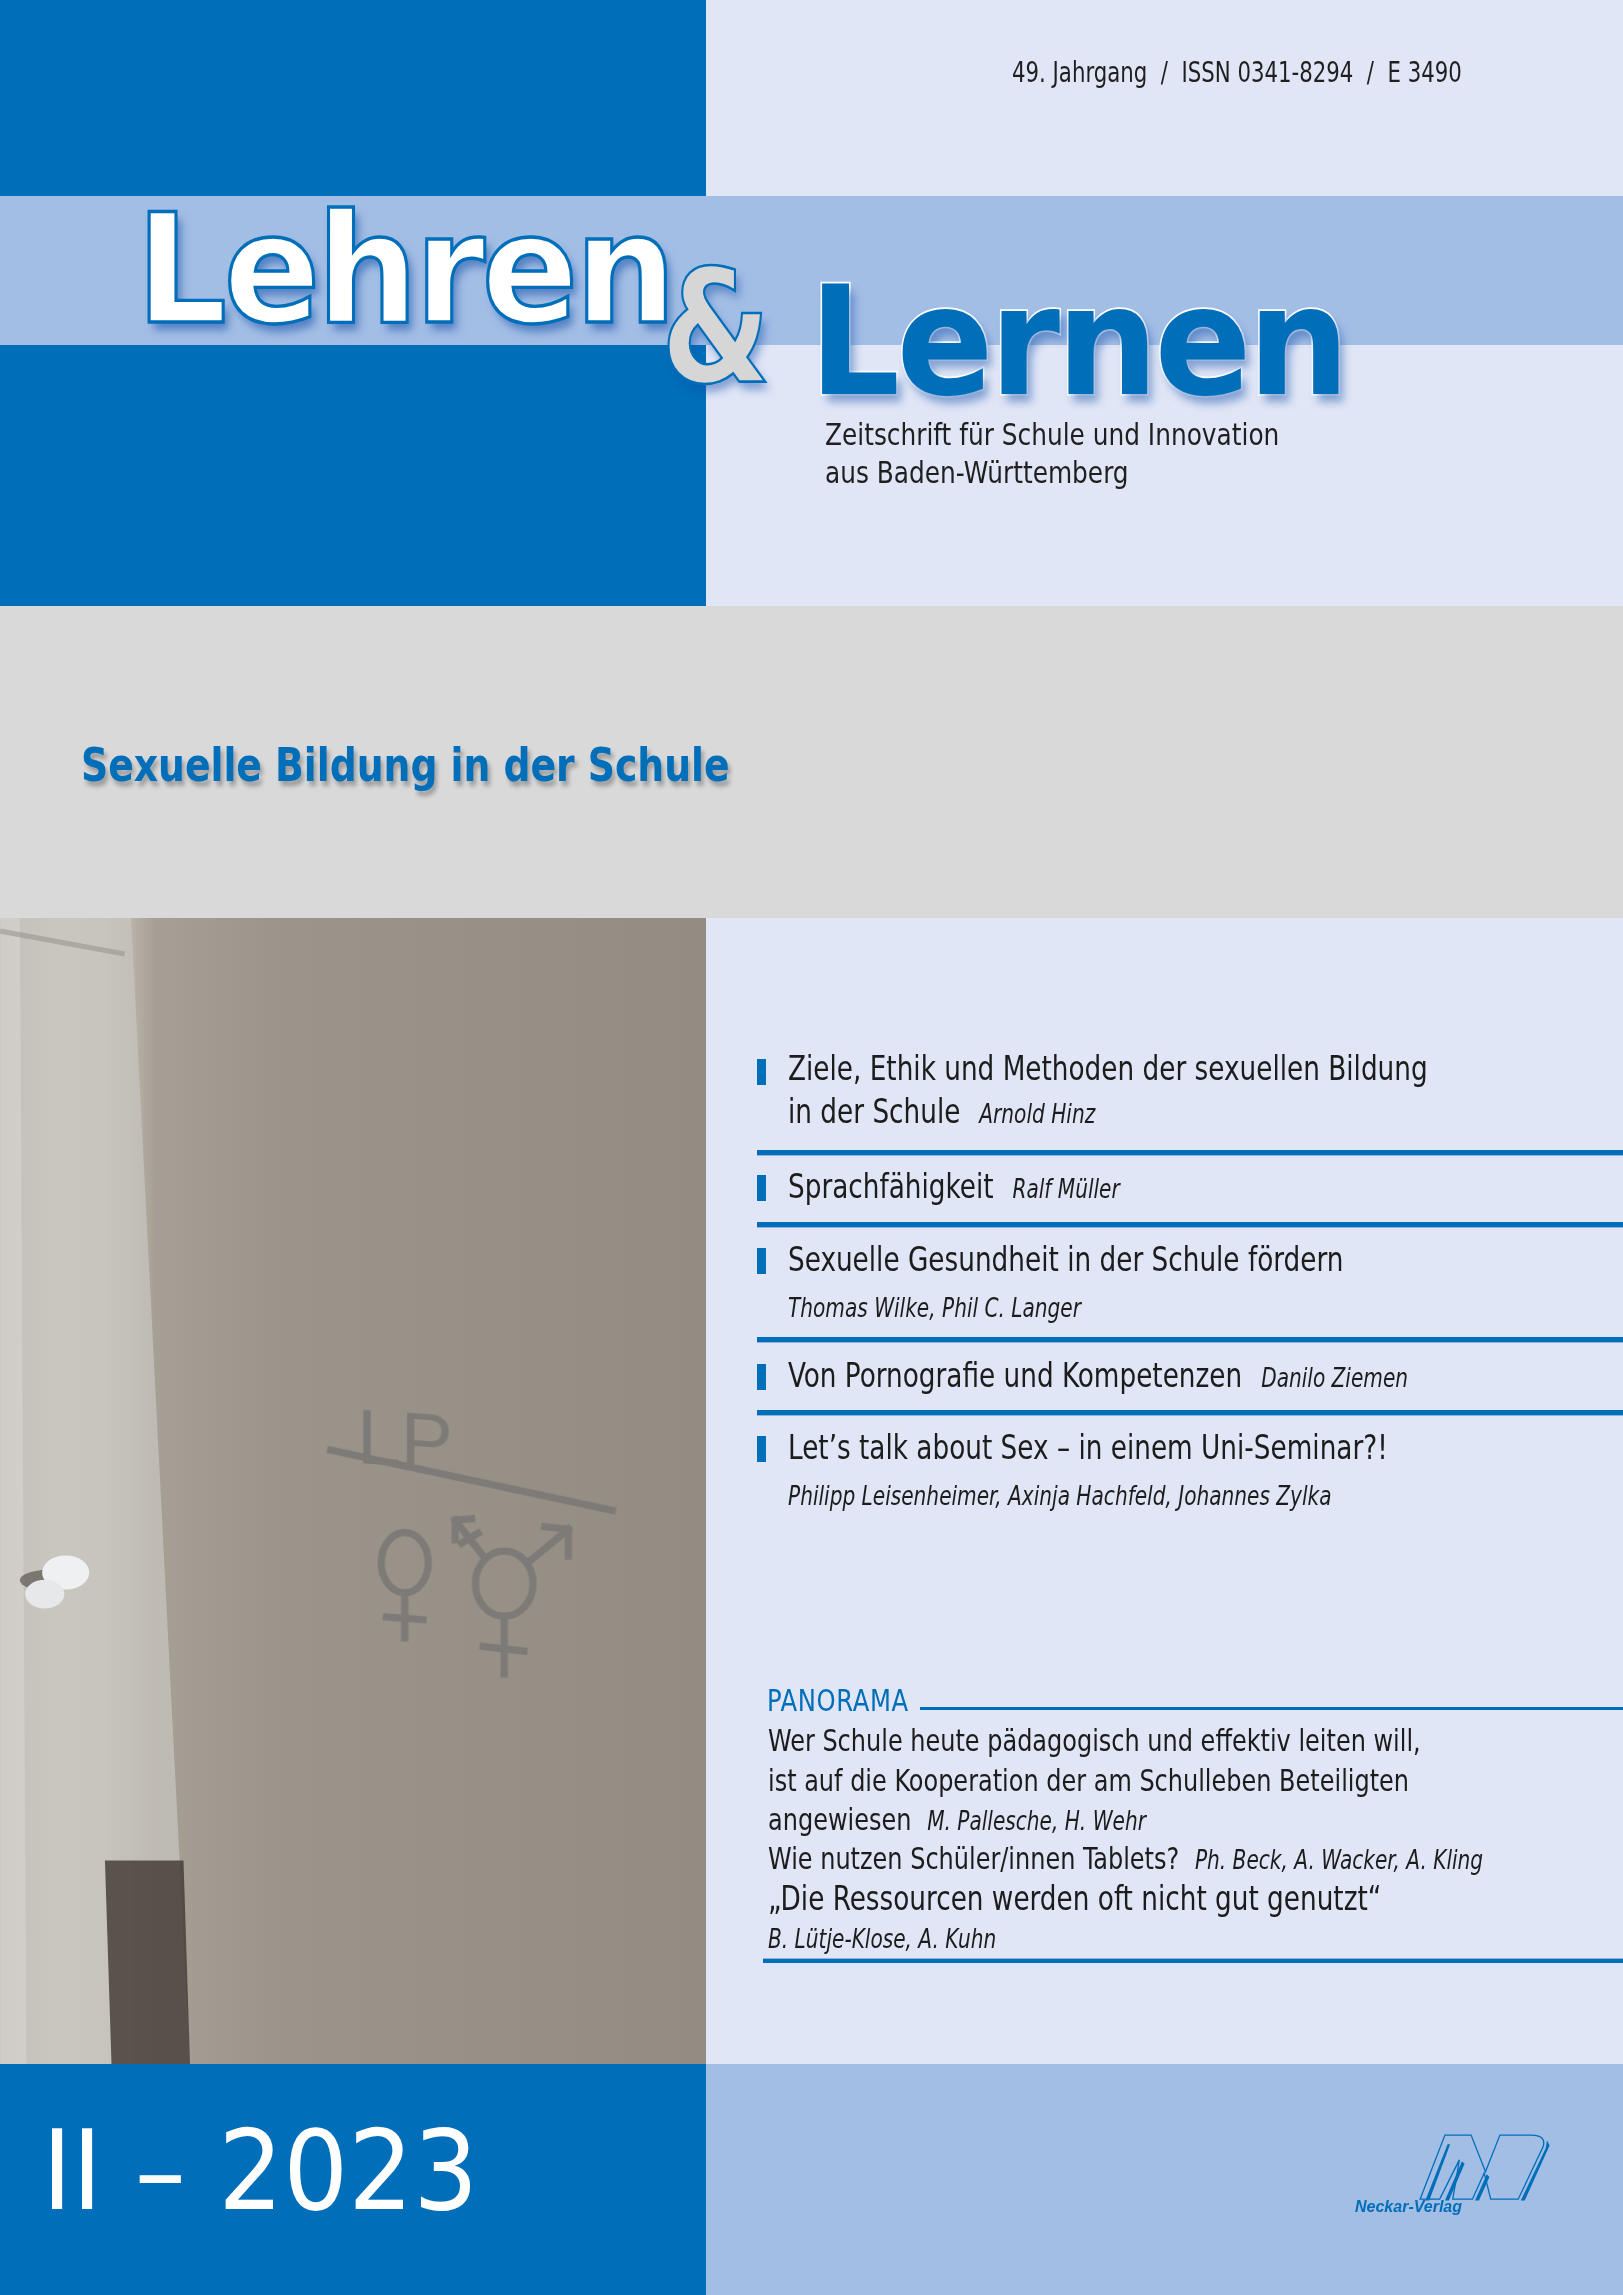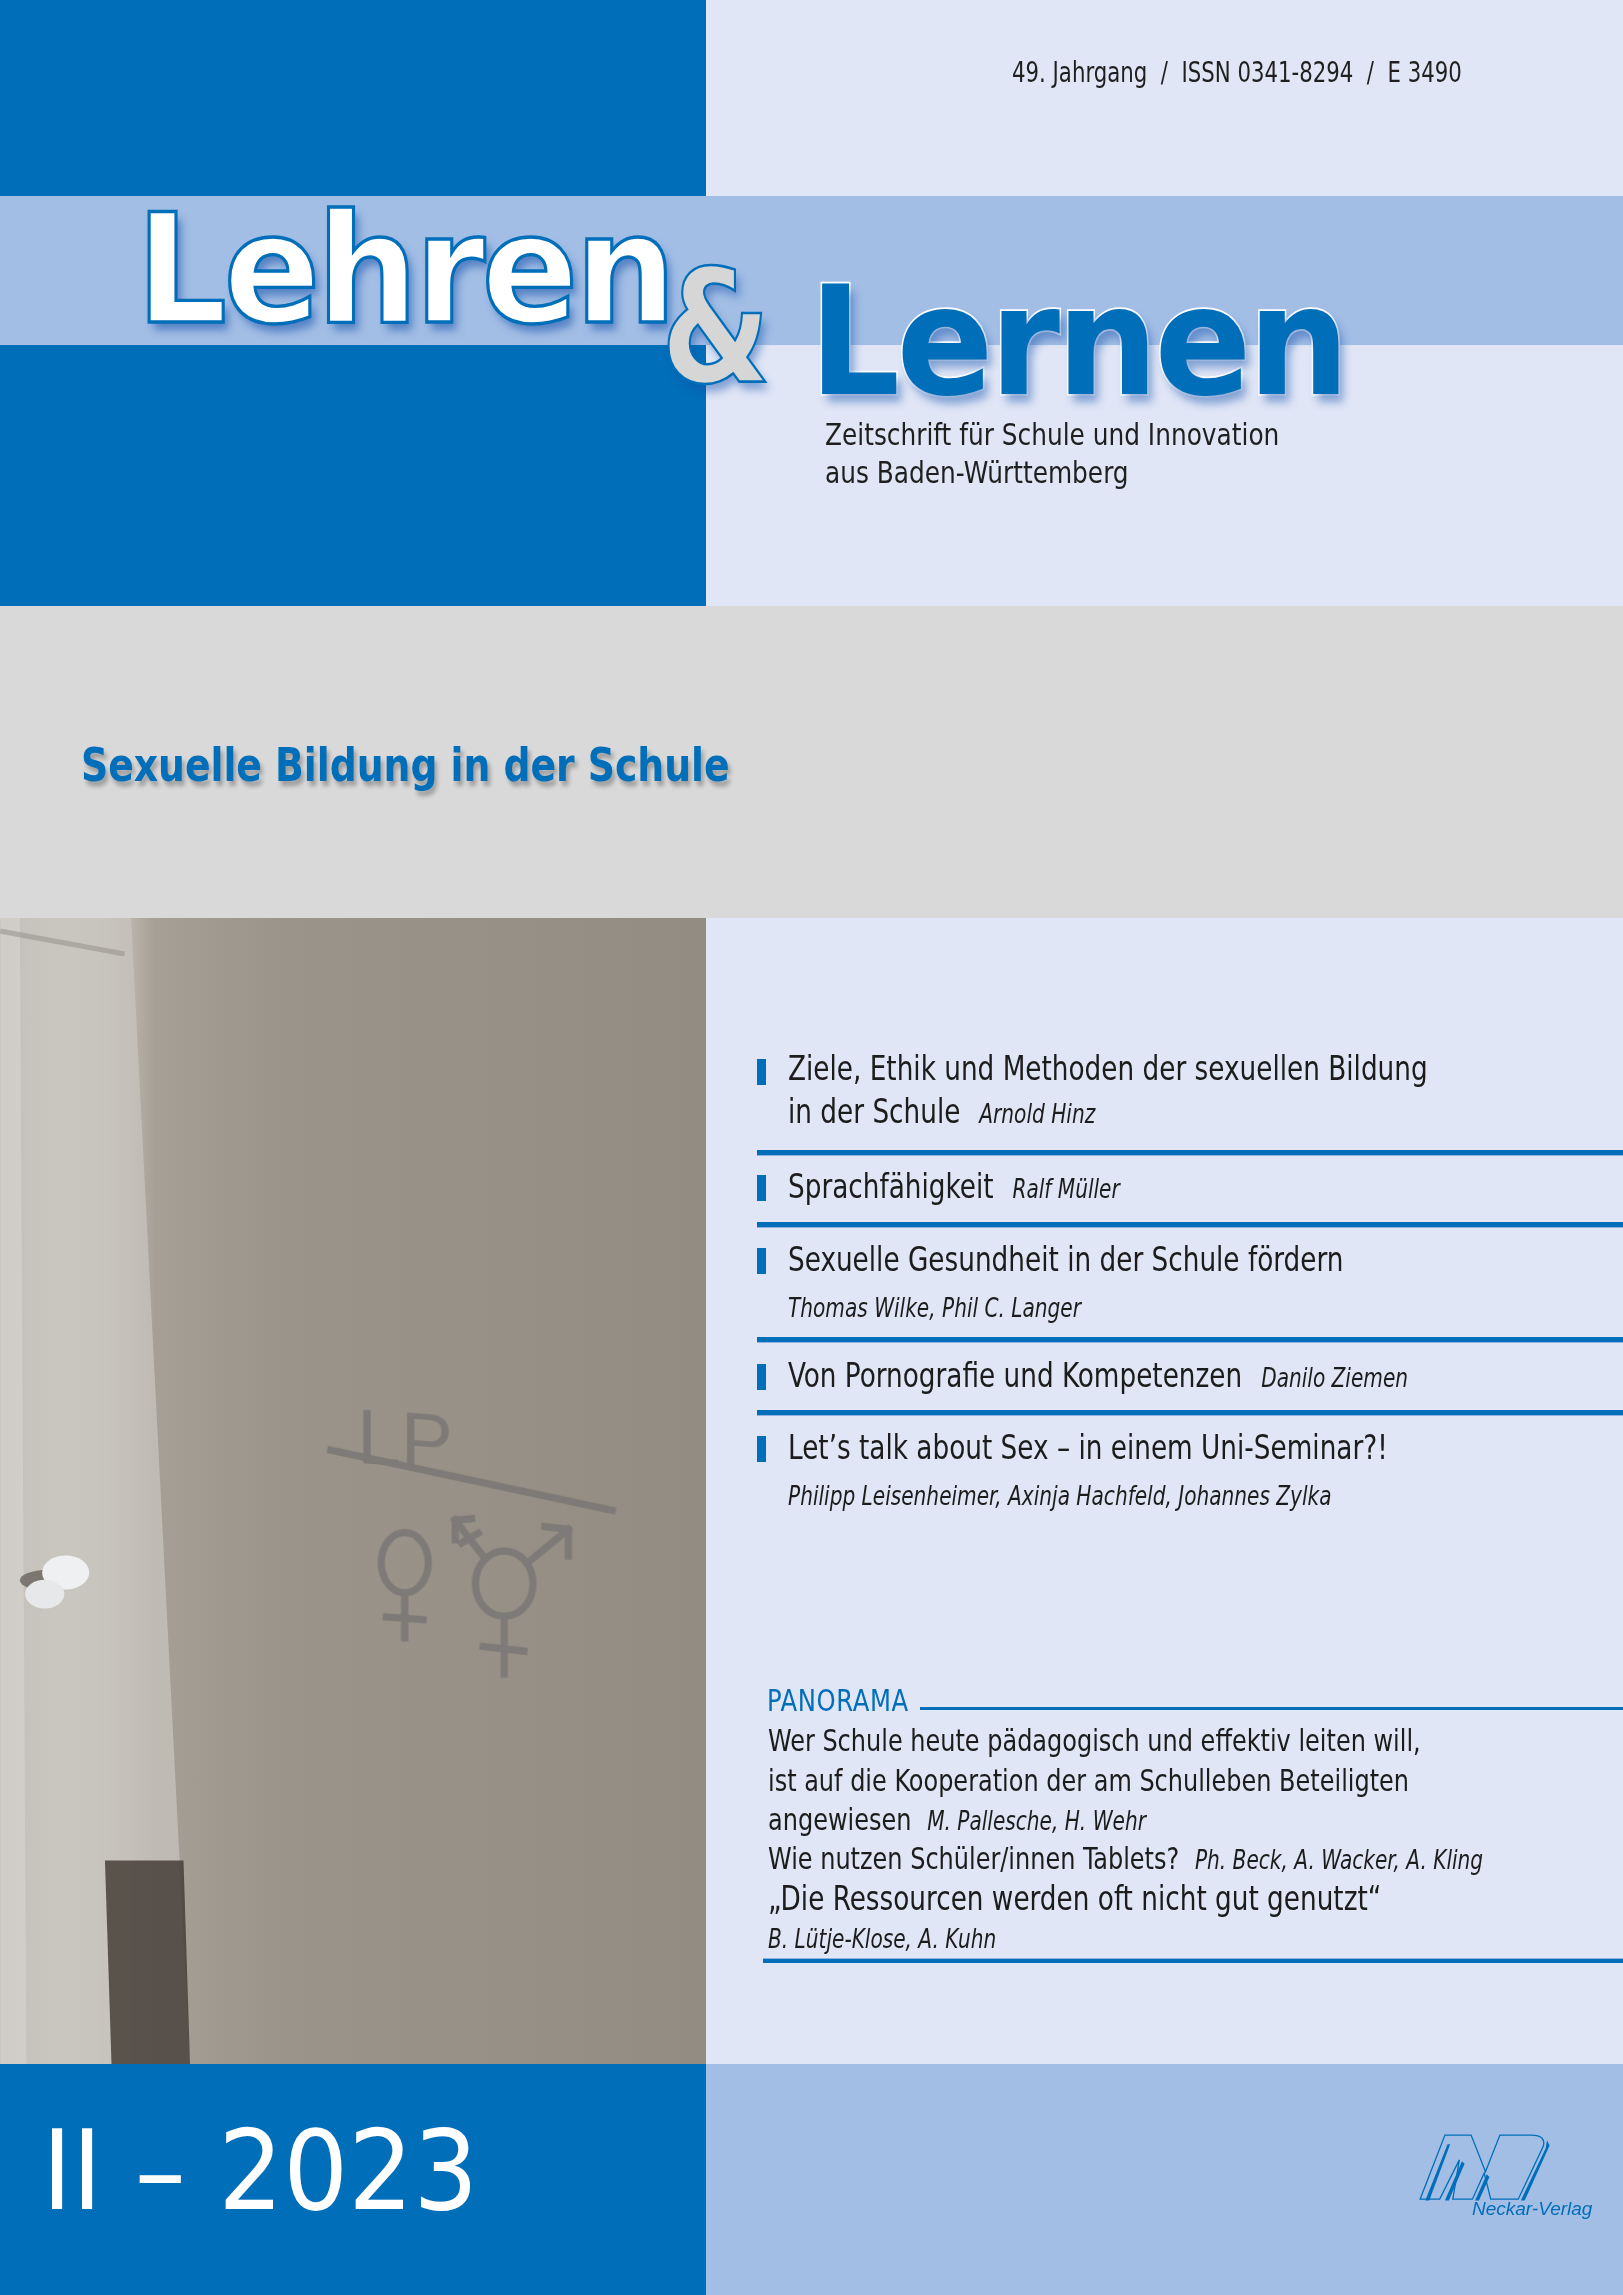--- a/index.html
+++ b/index.html
@@ -106,22 +106,22 @@
   
   #bottom-left { left: 0; top: 2064px; width: 706px; height: 232px; background: var(--blue); }
   #bottom-right { left: 706px; top: 2064px; width: 918px; height: 232px; background: #a3bee5; }
   #issue {
     left: 42px; top: 2115px; font-family: "DejaVu Sans", sans-serif;
     font-size: 111px; line-height: 1; color: #ffffff; white-space: nowrap;
     transform: scaleX(0.92); transform-origin: left top;
   }
   #publisher-logo { left: 1407px; top: 2127px; width: 157px; height: 92px; }
   #publisher-name {
-    left: 1472px; top: 2198px; font-family: "Liberation Sans", sans-serif; font-weight: normal; font-style: italic;
-    font-size: 19px; color: var(--blue); white-space: nowrap;
+    left: 1355px; top: 2198px; font-family: "Liberation Sans", sans-serif; font-weight: bold; font-style: italic;
+    font-size: 16px; color: var(--blue); white-space: nowrap;
   }
 </style>
 </head>
 <body>
 
 <style>:root { --blue: #006eb9; }</style>
 
 <div class="abs blk-dark" style="left:0;top:0;width:706px;height:606px;"></div>
 <div class="abs blk-light" style="left:706px;top:0;width:918px;height:606px;"></div>
 <div class="abs blk-mid" style="left:0;top:196px;width:1623px;height:149px;"></div>

